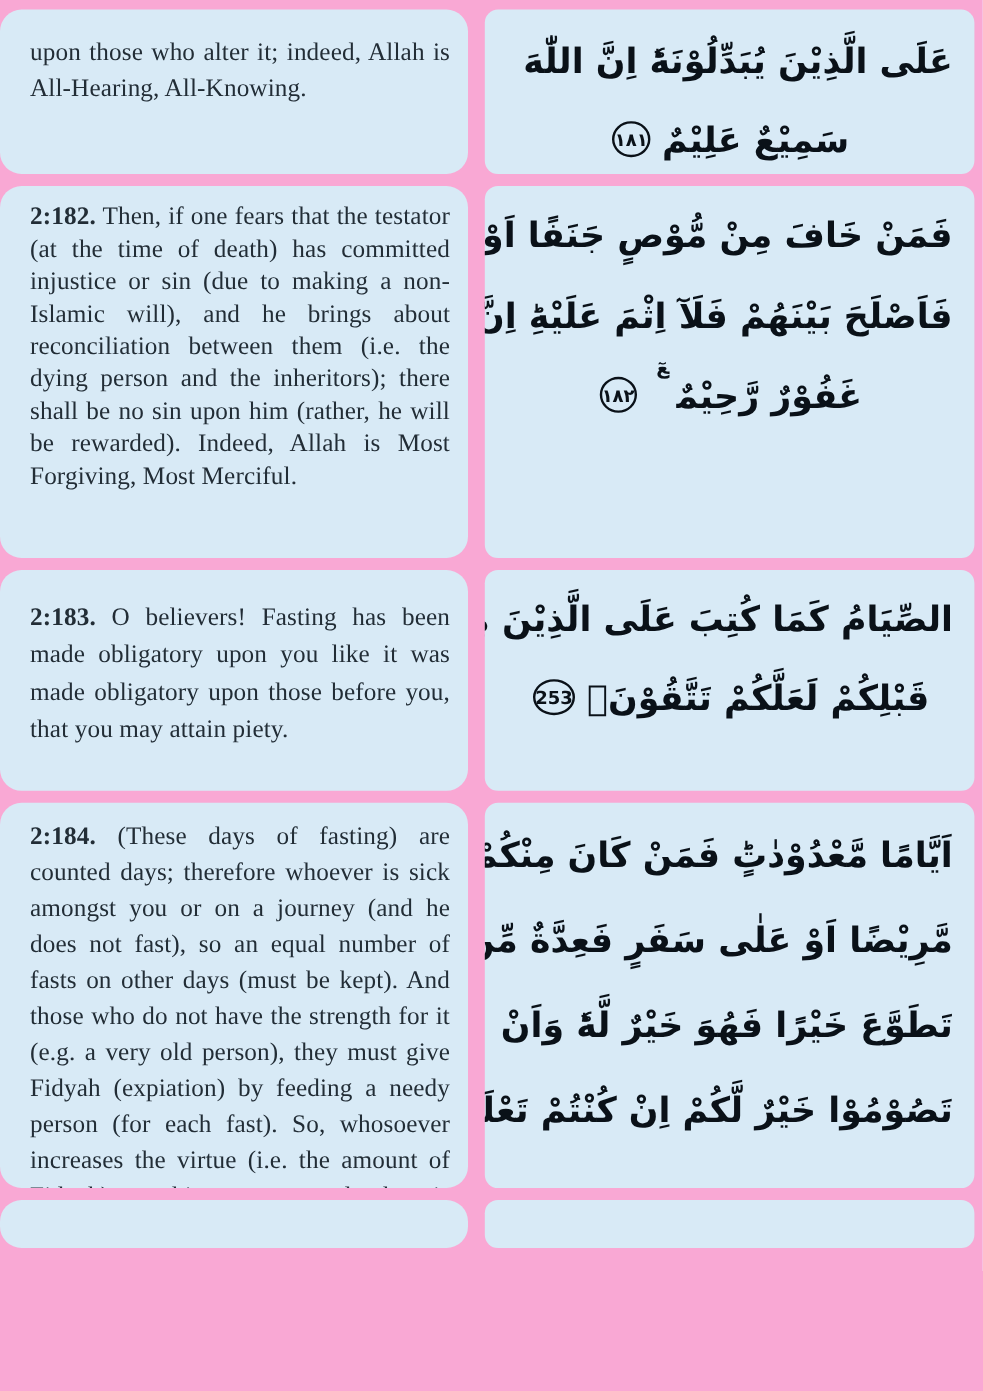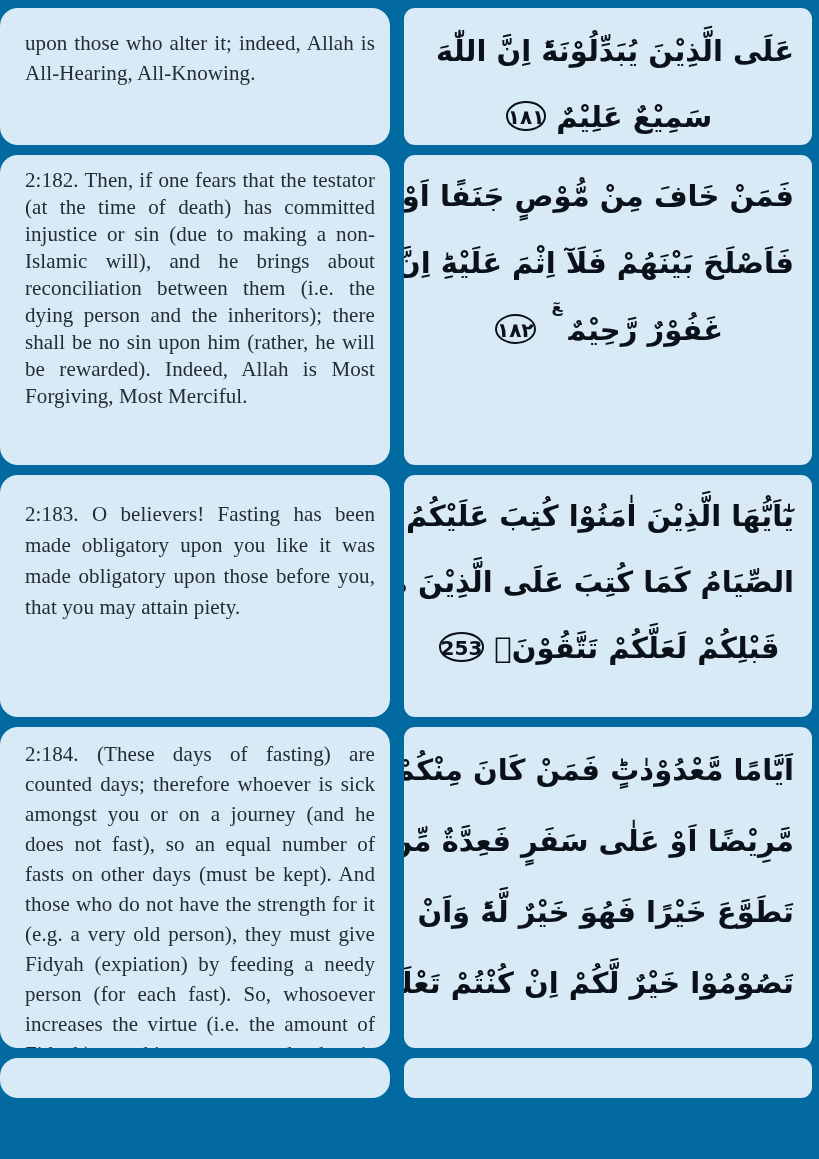--- a/index.html
+++ b/index.html
@@ -7,21 +7,21 @@
     width: 819px; height: 1159px;
     background: #f6fafd;
     overflow: hidden;
     font-family: "Liberation Serif", serif;
   }
   .page {
     position: relative;
     width: 819px; height: 1159px;
     padding-top: 8px;
     box-sizing: border-box;
-    background: #0369a1;
+    background: #f9a8d4;
   }
   .row {
     display: flex;
     margin-bottom: 10px;
   }
   .box {
     background: #d8eaf6;
     border-radius: 18px;
     box-sizing: border-box;
     overflow: hidden;
@@ -32,36 +32,36 @@
     padding: 12px 15px 8px 25px;
   }
   .ar-box {
     width: 408px;
     padding: 8px 18px;
     border-radius: 11px;
   }
   
   .r1 { height: 137px; }
   .r2 { height: 310px; }
-  .r3 { height: 242px; }
+  .r3 { height: 184px; }
   .r4 { height: 321px; }
   .sliver { height: 40px; margin-bottom: 0; }
 
   .en {
     margin: 0;
     font-size: 21px;
     color: #222d36;
     text-align: justify;
     letter-spacing: 0.1px;
   }
   .r1 .en { line-height: 30px; padding-top: 8px; }
   .r2 .en { line-height: 27px; }
   .r3 .en { line-height: 31px; padding-top: 12px; }
   .r4 .en { line-height: 30px; }
-  .ref { font-weight: normal; }
+  .ref { font-weight: bold; }
 
   .ar-box { direction: rtl; font-family: "DejaVu Sans", sans-serif; }
   .aline {
     font-size: 29px;
     font-weight: bold;
     color: #0a1118;
     text-align: right;
     white-space: nowrap;
   }
   .r1 .aline { line-height: 62px; padding-top: 4px; }
@@ -69,21 +69,21 @@
   .r3 .aline { line-height: 66px; }
   .r4 .aline { line-height: 71px; }
   .aline.centered { text-align: center; white-space: nowrap; }
 
   .vnum {
     display: inline-block;
     min-width: 30px; height: 30px;
     line-height: 28px;
     border: 2.5px solid #0a1118;
     border-radius: 50%;
-    font-size: 20px;
+    font-size: 15px;
     font-weight: bold;
     text-align: right;
     vertical-align: middle;
     margin: 0 10px 6px 2px;
     box-sizing: border-box;
   }
   .ruku {
     font-size: 16px;
     vertical-align: top;
     line-height: 20px;
@@ -118,21 +118,20 @@
         <span>غَفُوْرٌ رَّحِيْمٌ</span><sup class="ruku">عٓ</sup><span class="vnum">١٨٢</span>
       </div>
     </div>
   </div>
 
   <div class="row r3">
     <div class="box en-box">
       <p class="en"><b class="ref">2:183.</b> <span>O believers! Fasting has been made obligatory upon you like it was made obligatory upon those before you, that you may attain piety.</span></p>
     </div>
     <div class="box ar-box">
-      <div class="aline">يٰٓاَيُّهَا الَّذِيْنَ اٰمَنُوْا كُتِبَ عَلَيْكُمُ</div>
       <div class="aline">الصِّيَامُ كَمَا كُتِبَ عَلَى الَّذِيْنَ مِنْ</div>
       <div class="aline centered">
         <span>قَبْلِكُمْ لَعَلَّكُمْ تَتَّقُوْنَۙ</span><span class="vnum">253</span>
       </div>
     </div>
   </div>
 
   <div class="row r4">
     <div class="box en-box">
       <p class="en"><b class="ref">2:184.</b> <span>(These days of fasting) are counted days; therefore whoever is sick amongst you or on a journey (and he does not fast), so an equal number of fasts on other days (must be kept). And those who do not have the strength for it (e.g. a very old person), they must give Fidyah (expiation) by feeding a needy person (for each fast). So, whosoever increases the virtue (i.e. the amount of Fidyah) on his own accord, that is therefore better for him. And fasting is better for you, if you know.</span></p>

